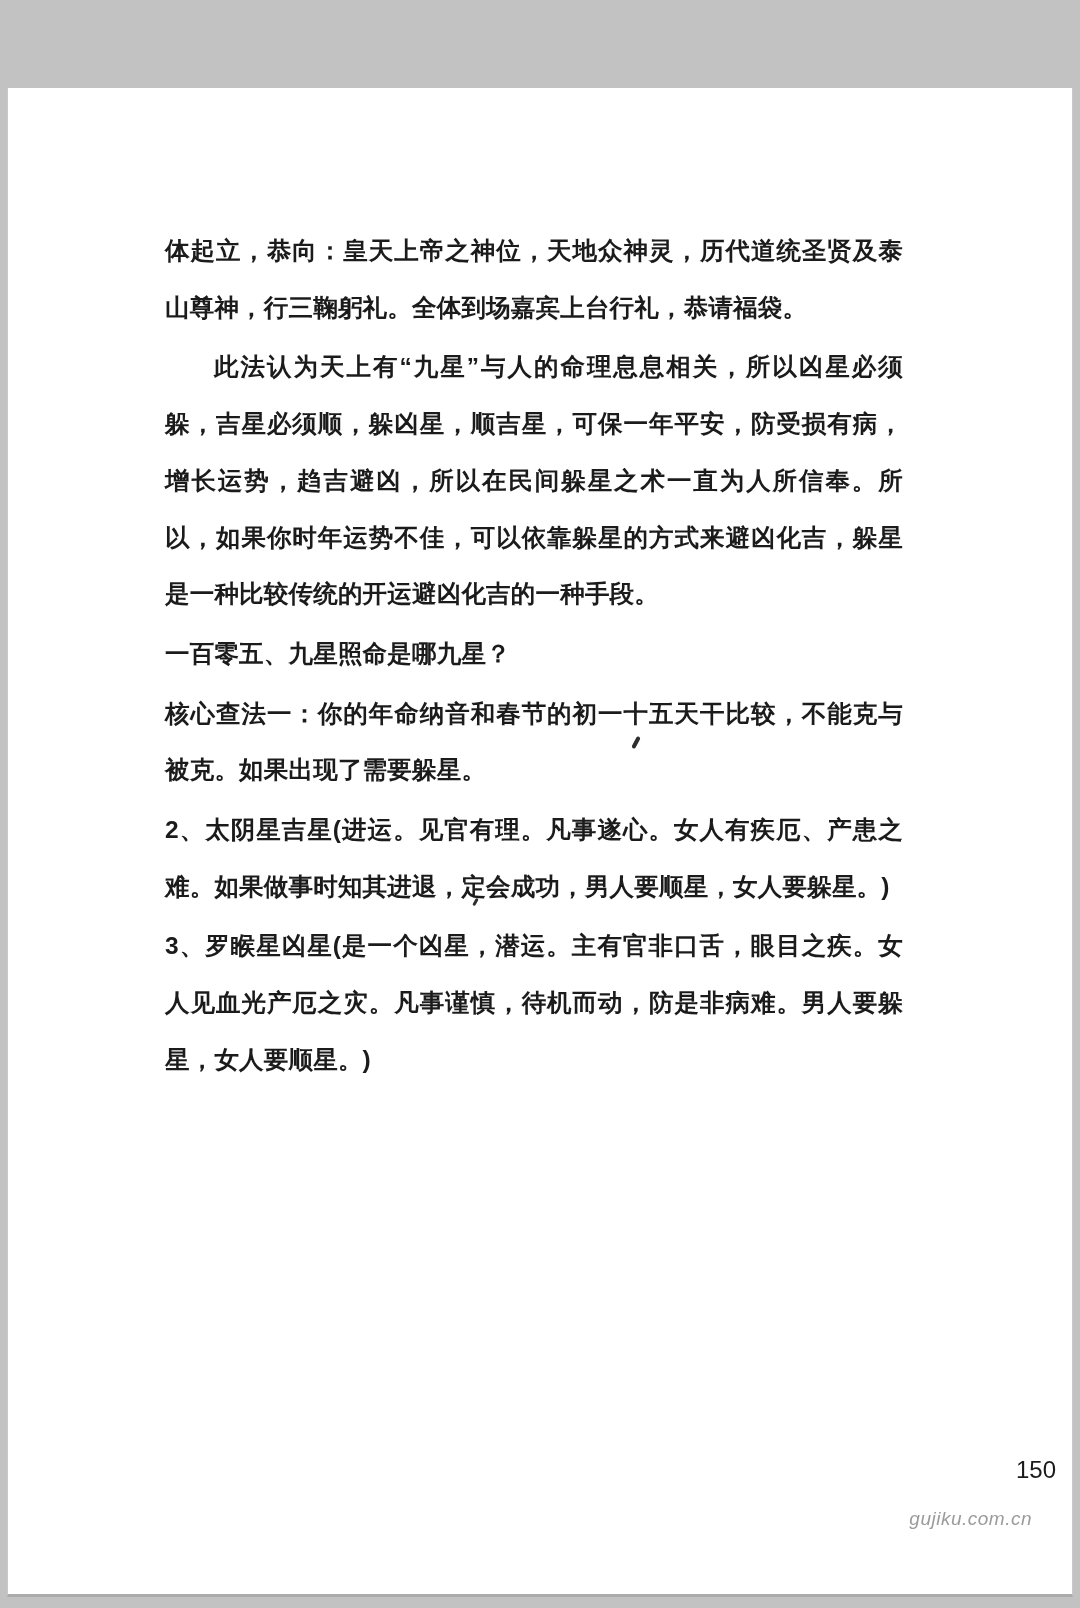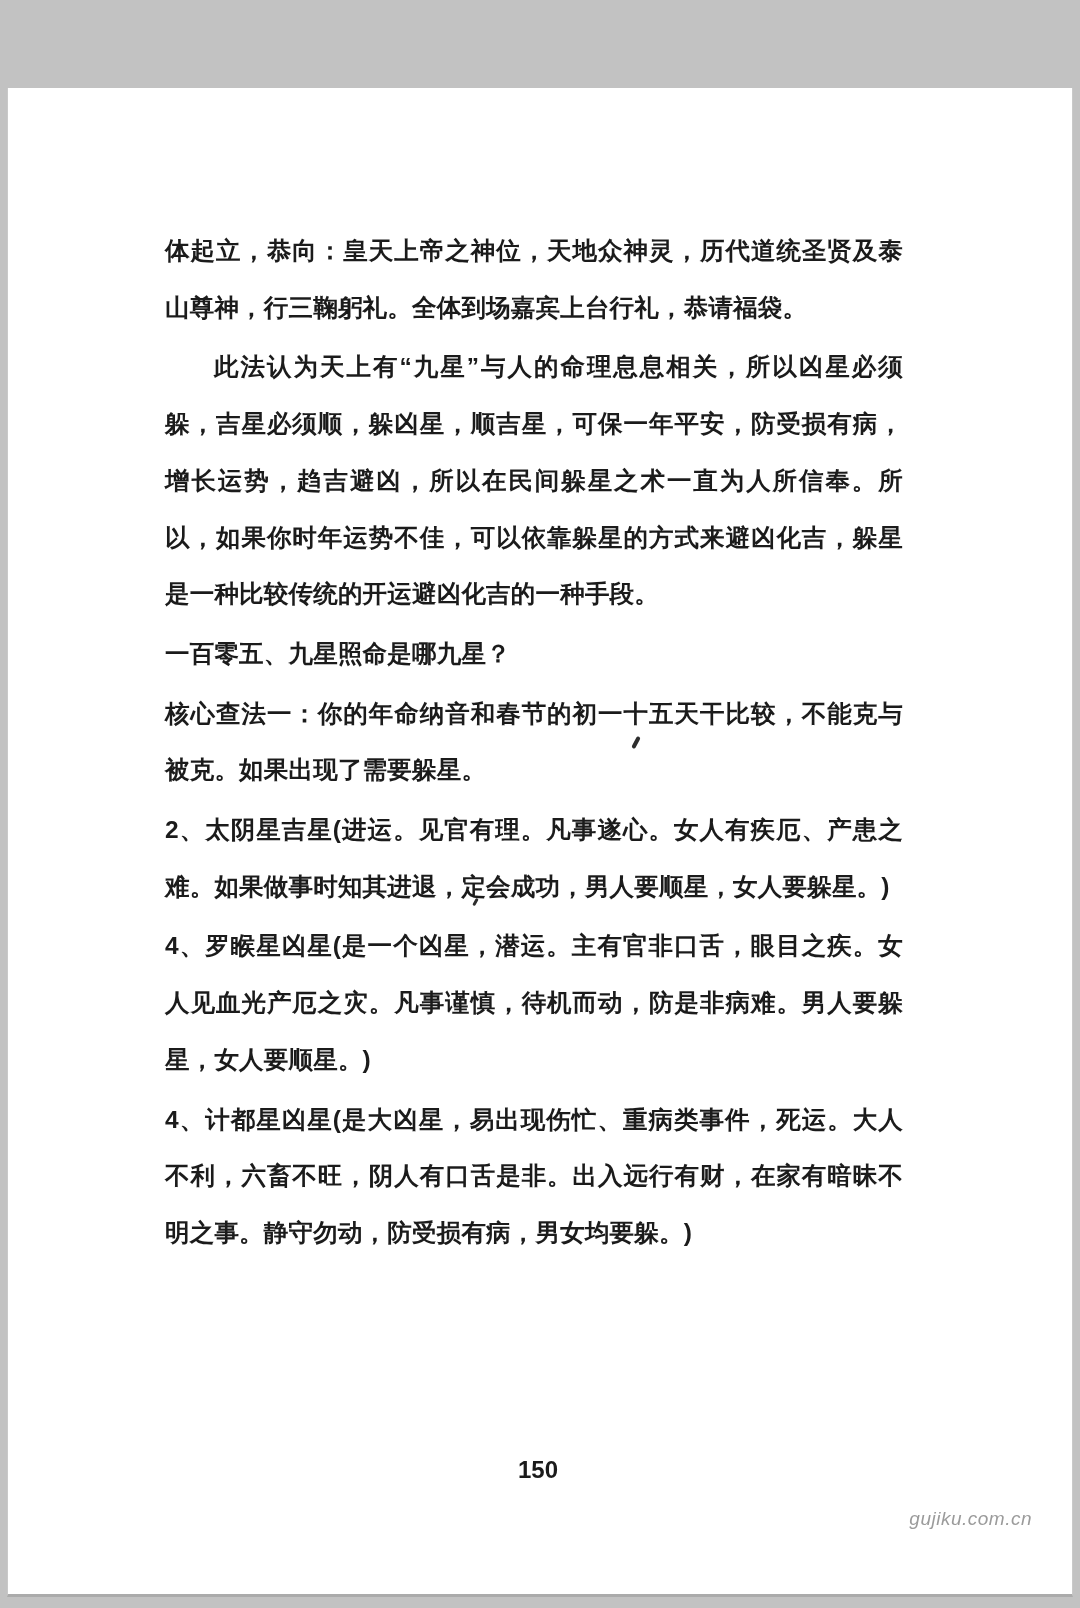--- a/index.html
+++ b/index.html
@@ -42,25 +42,25 @@
     text-align: justify;
     letter-spacing: 0.2px;
     word-break: break-all;
   }
   .content p.indent {
     text-indent: 2em;
   }
   .page-number {
     position: absolute;
     left: 0;
-    right: 4px;
+    right: 16px;
     top: 1368px;
-    text-align: center;
+    text-align: right;
     font-size: 24px;
-    font-weight: bold;
+    font-weight: normal;
     color: var(--color-text, #1b1b1b);
   }
   .watermark {
     position: absolute;
     right: 40px;
     top: 1420px;
     font-size: 19px;
     font-style: italic;
     color: var(--color-watermark, #9b9b9b);
     letter-spacing: 0.5px;
@@ -91,22 +91,21 @@
 
 <div class="stage">
   <div class="page">
 
     <div class="content">
       <p>体起立，恭向：皇天上帝之神位，天地众神灵，历代道统圣贤及泰山尊神，行三鞠躬礼。全体到场嘉宾上台行礼，恭请福袋。</p>
       <p class="indent">此法认为天上有“九星”与人的命理息息相关，所以凶星必须躲，吉星必须顺，躲凶星，顺吉星，可保一年平安，防受损有病，增长运势，趋吉避凶，所以在民间躲星之术一直为人所信奉。所以，如果你时年运势不佳，可以依靠躲星的方式来避凶化吉，躲星是一种比较传统的开运避凶化吉的一种手段。</p>
       <p>一百零五、九星照命是哪九星？</p>
       <p>核心查法一：你的年命纳音和春节的初一十五天干比较，不能克与被克。如果出现了需要躲星。</p>
       <p>2、太阴星吉星(进运。见官有理。凡事遂心。女人有疾厄、产患之难。如果做事时知其进退，定会成功，男人要顺星，女人要躲星。)</p>
-      <p>4、罗睺星凶星(是一个凶星，潜运。主有官非口舌，眼目之疾。女人见血光产厄之灾。凡事谨慎，待机而动，防是非病难。男人要躲星，女人要顺星。)</p>
-      <p>4、计都星凶星(是大凶星，易出现伤忙、重病类事件，死运。大人不利，六畜不旺，阴人有口舌是非。出入远行有财，在家有暗昧不明之事。静守勿动，防受损有病，男女均要躲。)</p>
+      <p>3、罗睺星凶星(是一个凶星，潜运。主有官非口舌，眼目之疾。女人见血光产厄之灾。凡事谨慎，待机而动，防是非病难。男人要躲星，女人要顺星。)</p>
     </div>
 
     <span class="artifact a1"></span>
     <span class="artifact a2"></span>
 
     <div class="page-number">150</div>
 
     <div class="watermark">gujiku.com.cn</div>
   </div>
 </div>

